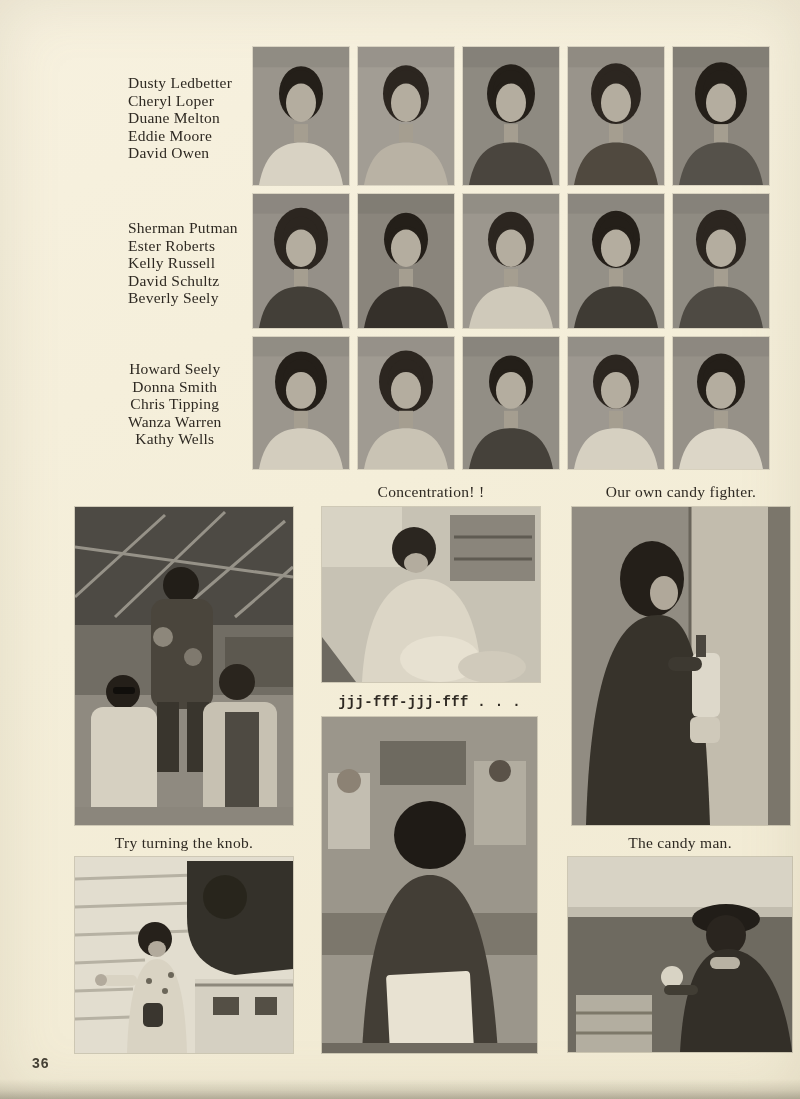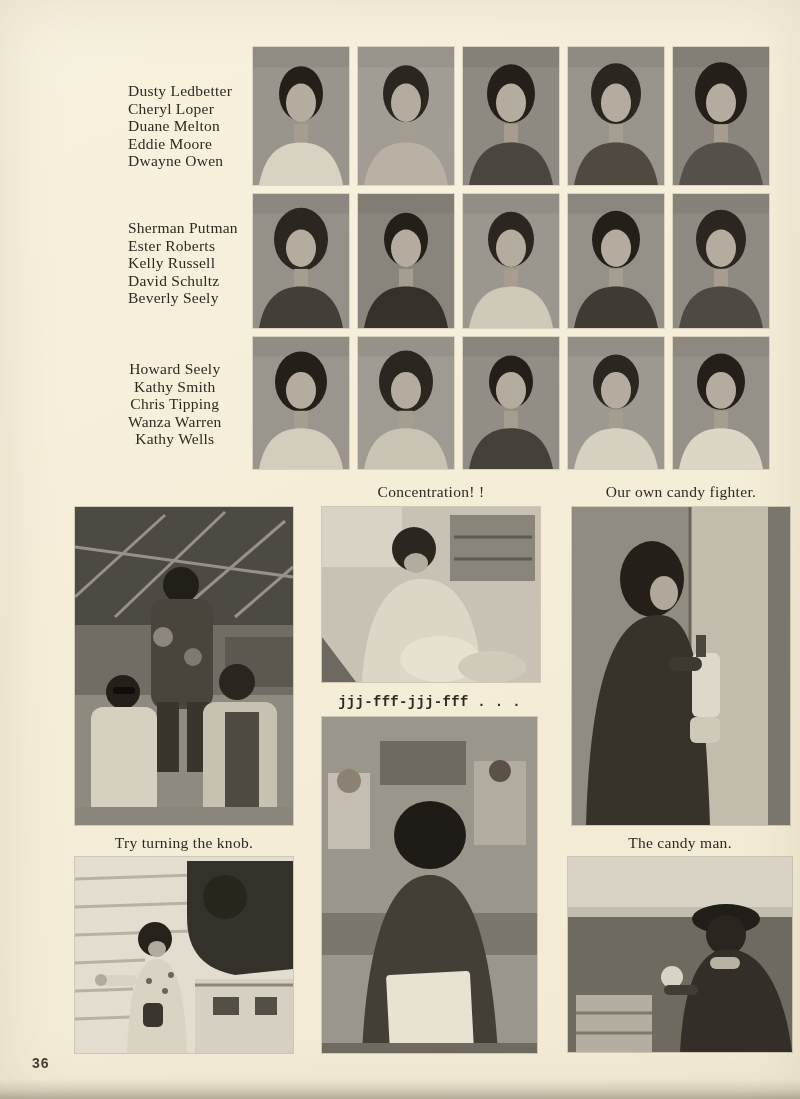--- a/index.html
+++ b/index.html
@@ -10,21 +10,21 @@
     font-family:"Liberation Serif", serif;
     color:#2e2922;
     box-shadow:inset 0 0 60px rgba(150,140,110,.18);
   }
   .page::after{
     content:""; position:absolute; left:0; right:0; bottom:0; height:20px;
     background:linear-gradient(180deg, rgba(0,0,0,0) 0%, rgba(95,90,72,.16) 55%, rgba(85,80,64,.38) 100%);
     pointer-events:none;
   }
   .names { position:absolute; left:128px; font-size:15.5px; line-height:17.5px; letter-spacing:.25px; white-space:nowrap; }
-  .names-1 { top:82px; }
+  .names-1 { top:74px; }
   .names-2 { top:219px; }
   .names-3 { top:360px;text-align:center; }
 
   .grid {
     position:absolute; left:253px; top:47px; width:516px; height:422px;
     display:grid; grid-template-columns:repeat(5,96px); grid-template-rows:138px 134px 132px;
     column-gap:9px; row-gap:9px;
   }
   .portrait { position:relative; overflow:hidden; box-shadow:0 0 0 1px rgba(60,55,45,.15); }
   .portrait svg { display:block; width:100%; height:100%; }
@@ -55,32 +55,32 @@
 </head>
 <body>
 
 <div class="page">
 
   <div class="names names-1">
     <div>Dusty Ledbetter</div>
     <div>Cheryl Loper</div>
     <div>Duane Melton</div>
     <div>Eddie Moore</div>
-    <div>Dwayne Owen</div>
+    <div>David Owen</div>
   </div>
   <div class="names names-2">
     <div>Sherman Putman</div>
     <div>Ester Roberts</div>
     <div>Kelly Russell</div>
     <div>David Schultz</div>
     <div>Beverly Seely</div>
   </div>
   <div class="names names-3">
     <div>Howard Seely</div>
-    <div>Kathy Smith</div>
+    <div>Donna Smith</div>
     <div>Chris Tipping</div>
     <div>Wanza Warren</div>
     <div>Kathy Wells</div>
   </div>
 
   <div class="grid" id="portrait-grid">
       <div class="portrait">
         <svg viewBox="0 0 96 136" preserveAspectRatio="none">
           <rect width="96" height="136" fill="#9a958c"></rect>
           <rect width="96" height="20" fill="#000" opacity="0.06"></rect>

